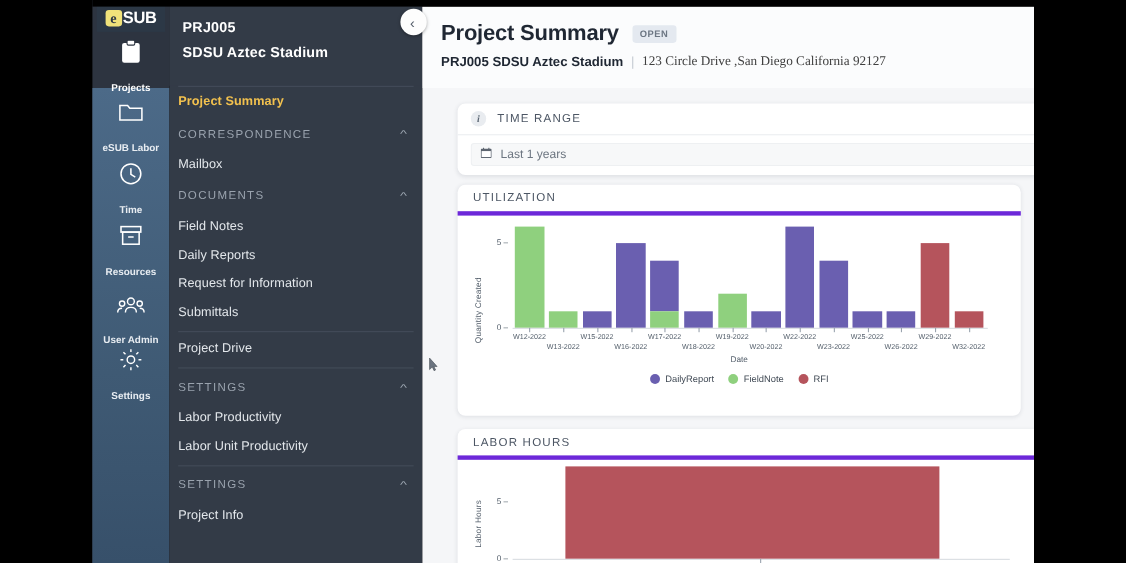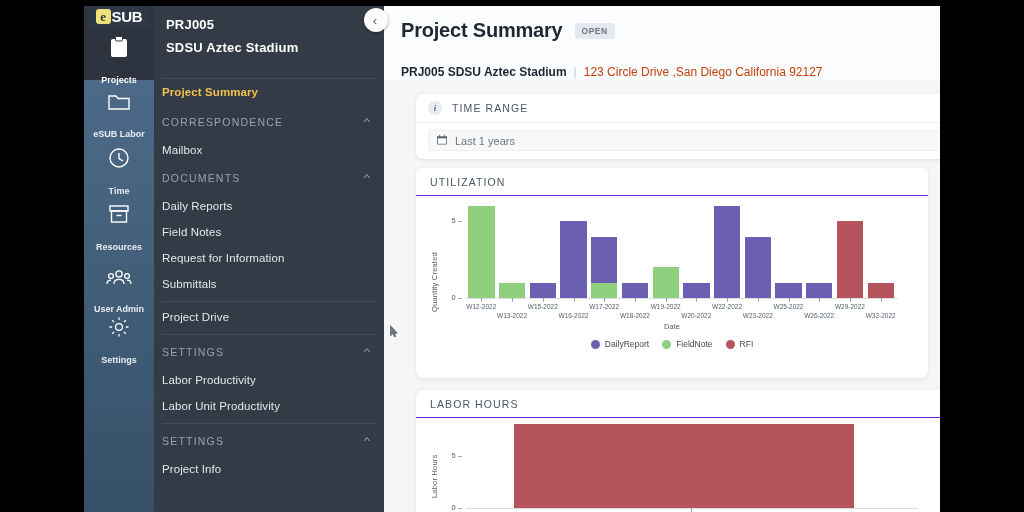--- a/index.html
+++ b/index.html
@@ -87,24 +87,24 @@
     position:absolute; left:384px; top:6px; width:556px; height:506px;
     background:#f5f6f8; overflow:hidden;
   }
   .head { position:absolute; left:0; top:0; width:556px; height:74px; background:#fbfcfd; }
   .head-title-row { position:absolute; left:17px; top:13px; display:flex; align-items:center; gap:12px; }
   .head-title { font-size:20px; font-weight:bold; color:#1f2733; letter-spacing:-.2px; }
   .badge {
     background:#e4e9f0; color:#6c7683; font-size:8.5px; font-weight:bold;
     padding:3px 7px; border-radius:3px; letter-spacing:.5px;
   }
-  .head-sub { position:absolute; left:17px; top:42px; font-size:12px; display:flex; align-items:center;margin-top:17px; }
+  .head-sub { position:absolute; left:17px; top:42px; font-size:12px; display:flex; align-items:center; }
   .head-sub .strong { color:#1f2733; font-weight:bold; }
   .head-sub .pipe { color:#c4cad2; margin:0 7px; }
-  .head-sub .addr { color:#c2410c; }
+  .head-sub .addr { color:#404040;font-family:Liberation Serif, serif; }
 
   
   .card {
     position:absolute; background:#fff; border-radius:7px;
     box-shadow:0 1px 4px rgba(30,40,60,.10);
   }
   .card-title {
     font-size:10.5px; color:#4c5664; letter-spacing:1.1px; font-weight:normal;
   }
   #card-time { left:32px; top:88px; width:540px; height:65px; }
@@ -125,21 +125,21 @@
     display:flex; align-items:center; gap:8px; padding-left:8px;
   }
   .tr-input .cal { font-size:10px; color:#5d6570; }
   .tr-input .val { font-size:11px; color:#6d7681;text-align:right; }
 
   #card-util { left:32px; top:162px; width:512px; height:210px; }
   #card-labor { left:32px; top:384px; width:540px; height:140px; }
   .card-head-line {
     position:absolute; left:0; top:0; width:100%; height:28px;
     display:flex; align-items:center; padding-left:14px;
-    border-bottom:1px solid #6d28d9;
+    border-bottom:4px solid #6d28d9;
   }
 
   
   .chart-area { position:absolute; left:0; top:28px; width:100%; }
   .ylabel {
     position:absolute; writing-mode:vertical-rl; transform:rotate(180deg);
     font-size:7.5px; color:#55606c; letter-spacing:.2px;
   }
   .ytick { position:absolute; font-size:7.5px; color:#55606c; text-align:right; }
   .plot { position:absolute; display:flex; align-items:flex-end; }
@@ -257,22 +257,22 @@
       <div class="nav-sec">
         <span>CORRESPONDENCE</span>
         <span class="chev">^</span>
       </div>
       <div class="nav-link">Mailbox</div>
 
       <div class="nav-sec">
         <span>DOCUMENTS</span>
         <span class="chev">^</span>
       </div>
+      <div class="nav-link">Field Notes</div>
       <div class="nav-link">Daily Reports</div>
-      <div class="nav-link">Field Notes</div>
       <div class="nav-link">Request for Information</div>
       <div class="nav-link">Submittals</div>
 
       <div class="sep"></div>
       <div class="nav-link">Project Drive</div>
       <div class="sep"></div>
 
       <div class="nav-sec">
         <span>SETTINGS</span>
         <span class="chev">^</span>

